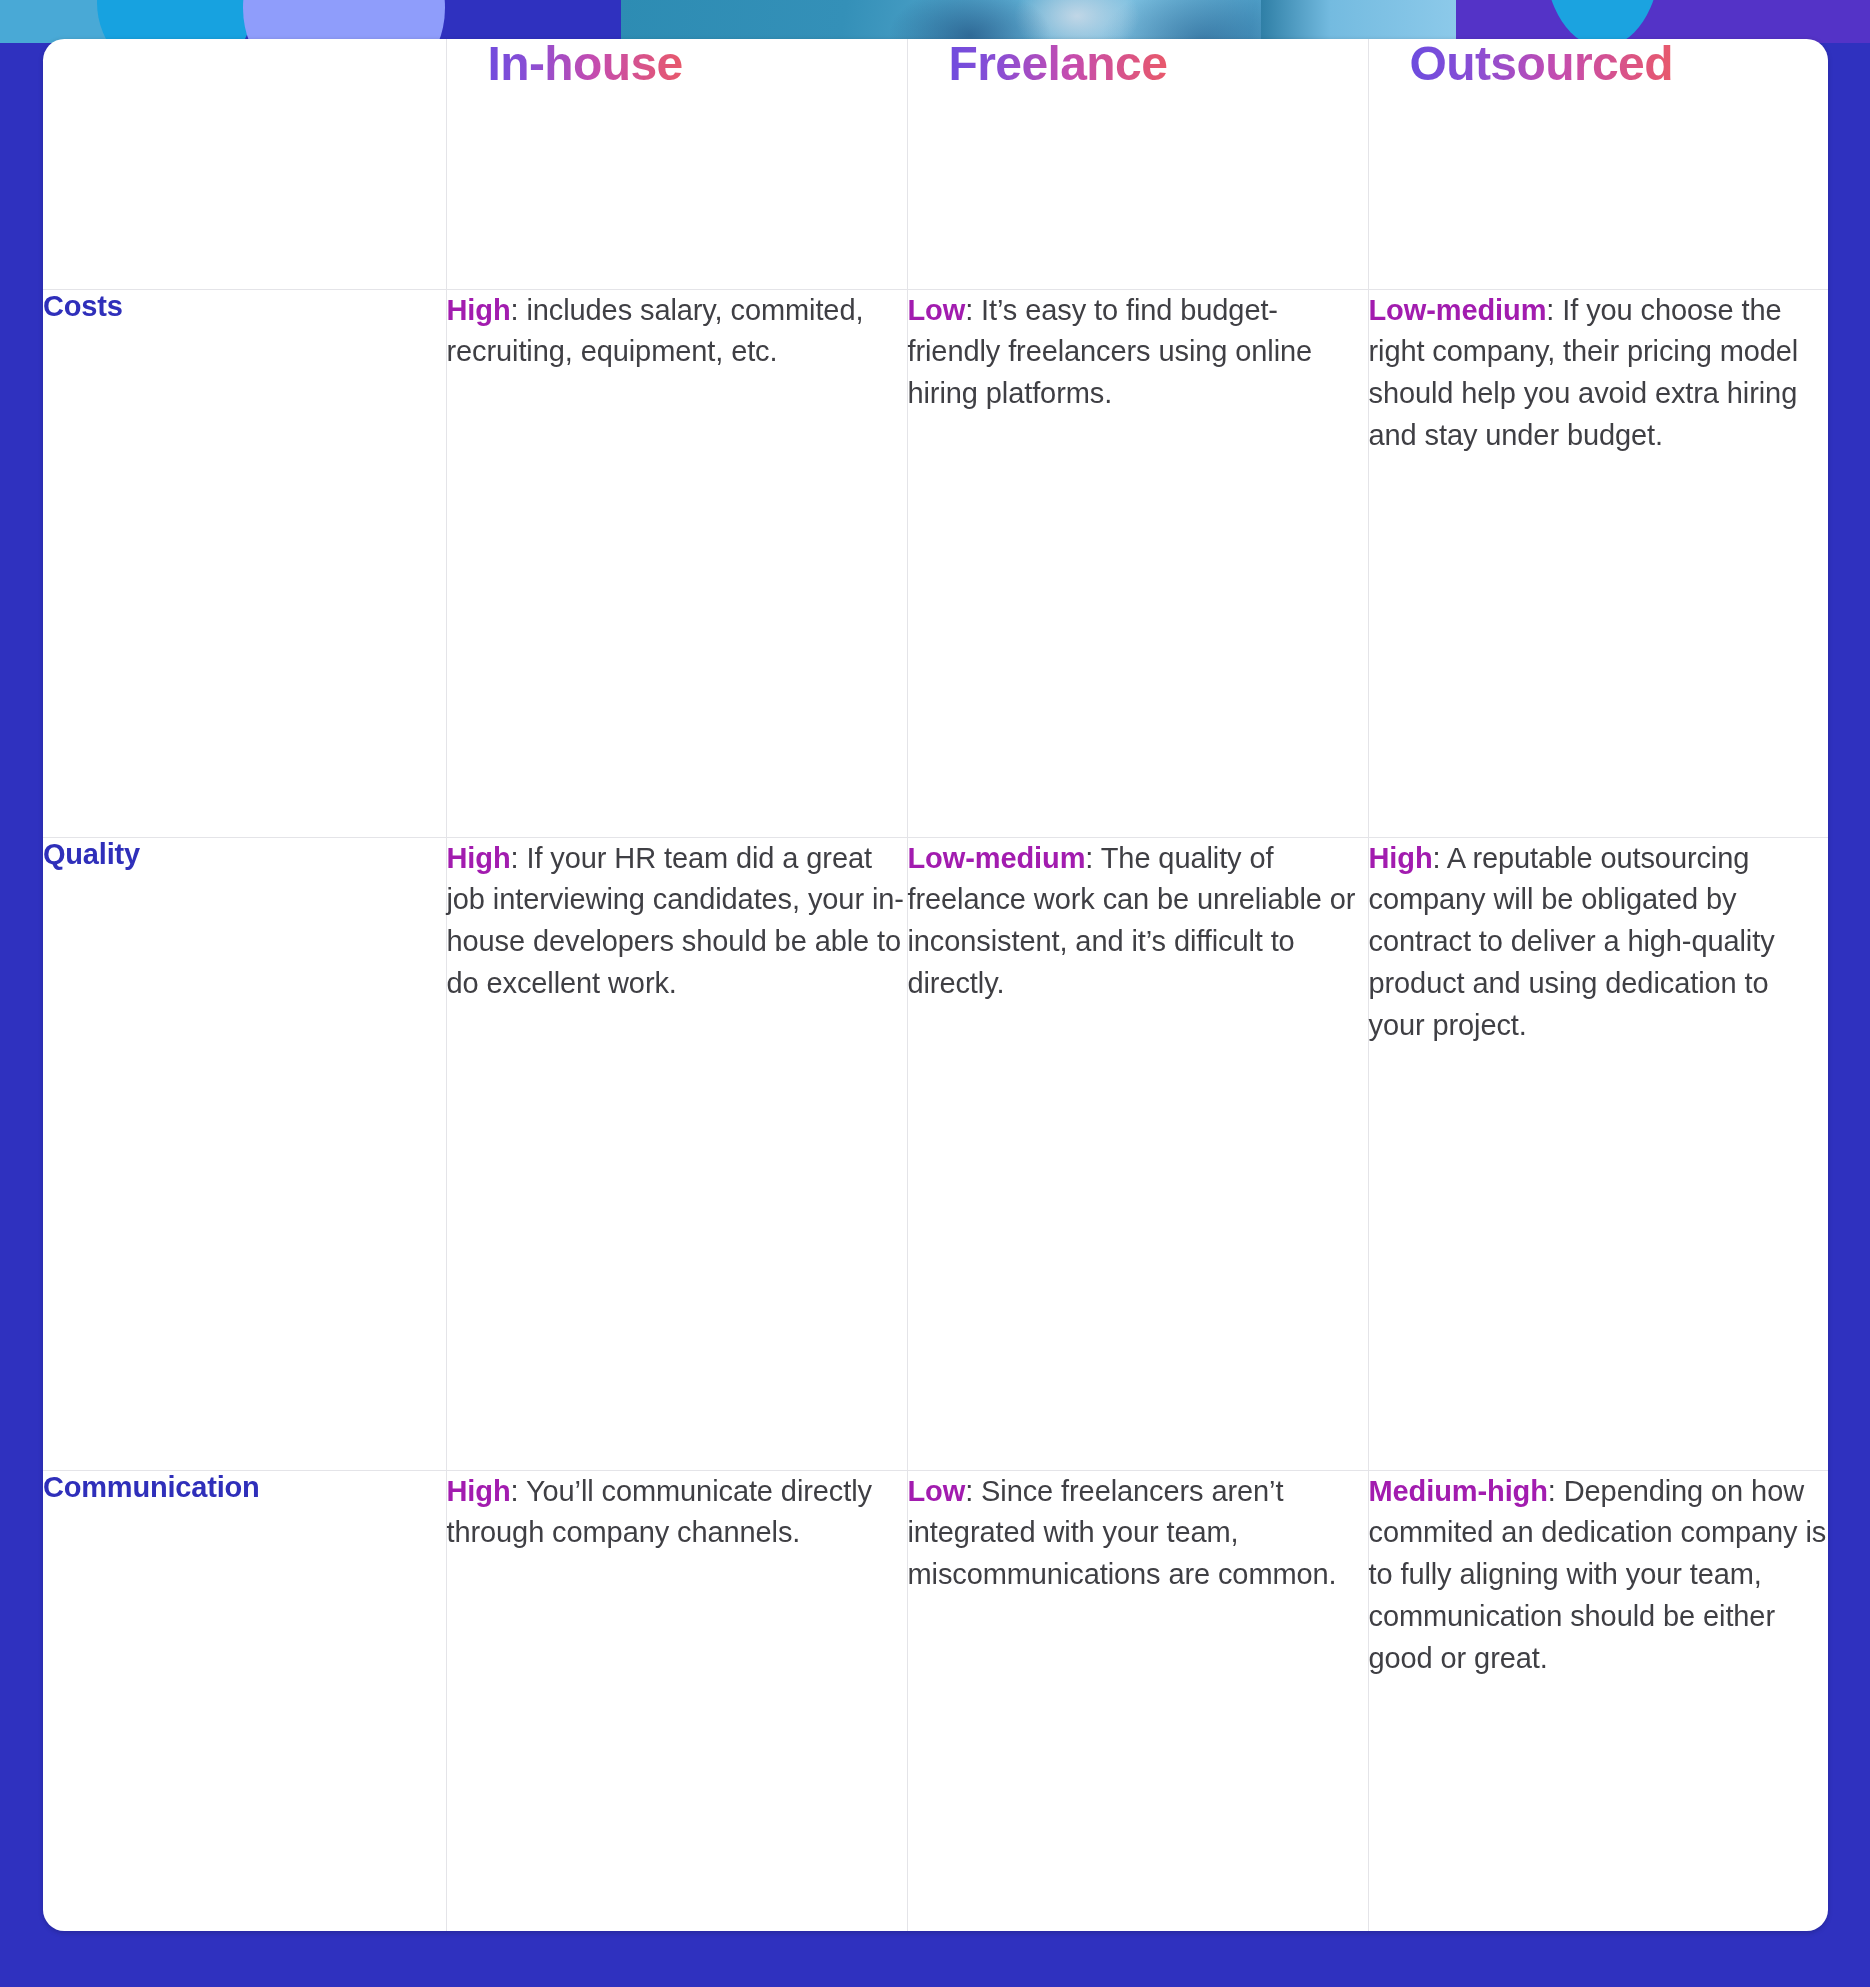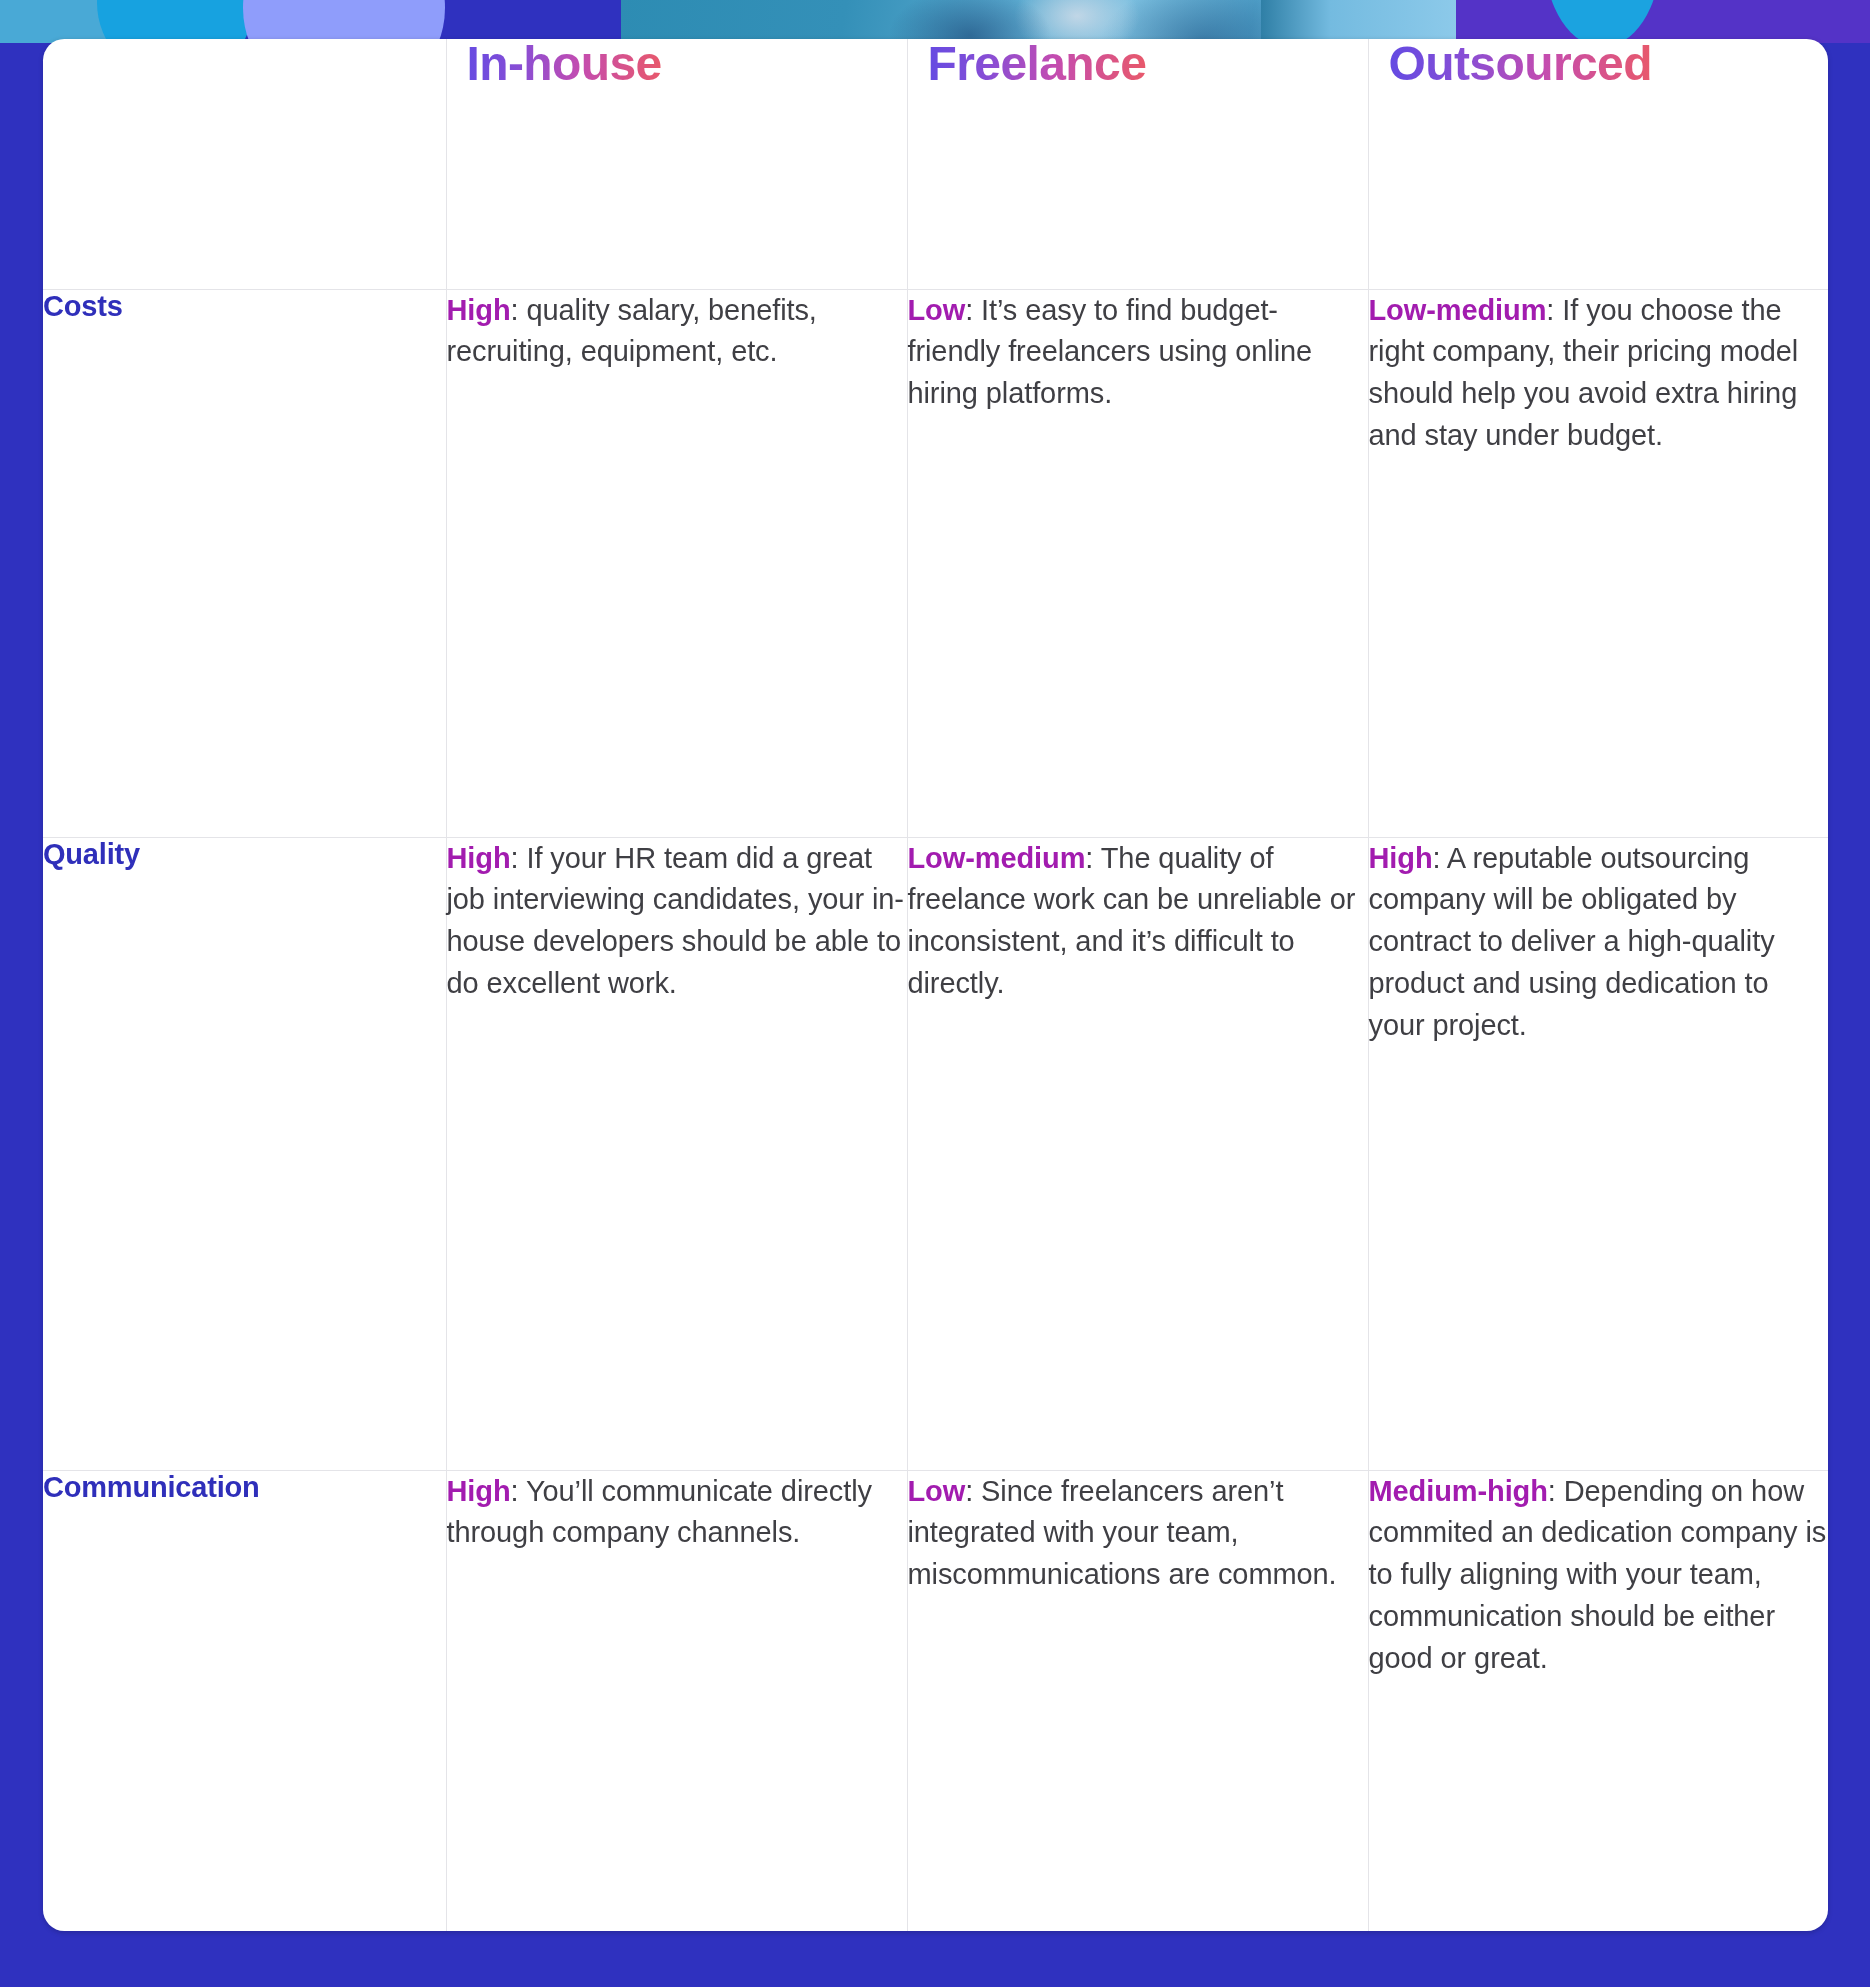--- a/index.html
+++ b/index.html
@@ -123,21 +123,21 @@
 
   
   thead tr { height: 250px; }
   thead th {
     vertical-align: middle;
   }
   .col-title {
     font-size: 48px;
     font-weight: bold;
     letter-spacing: -0.6px;
-    padding-left: 20px;
+    padding-left: 41px;
     background-image: linear-gradient(90deg, #5a4ae6 0%, #8a4ed4 35%, #c44cb0 62%, #e8596b 100%);
     -webkit-background-clip: text;
     background-clip: text;
     color: transparent;
     -webkit-text-fill-color: transparent;
     display: inline-block;
     line-height: 1.05;
   }
   .th-empty { border-right: 1.9px solid #e4e4e8; }
 
@@ -206,21 +206,21 @@
         <th>
           <span class="col-title">Outsourced</span>
         </th>
       </tr>
     </thead>
     <tbody>
 
       <tr class="r-costs">
         <td class="row-label">Costs</td>
         <td class="cell">
-          <span class="kw">High</span><span>: </span><span>quality salary, benefits, recruiting, equipment, etc.</span>
+          <span class="kw">High</span><span>: </span><span>includes salary, commited, recruiting, equipment, etc.</span>
         </td>
         <td class="cell">
           <span class="kw">Low</span><span>: </span><span>It’s easy to find budget-friendly freelancers using online hiring platforms.</span>
         </td>
         <td class="cell">
           <span class="kw">Low-medium</span><span>: </span><span>If you choose the right company, their pricing model should help you avoid extra hiring and stay under budget.</span>
         </td>
       </tr>
 
       <tr class="r-quality">

